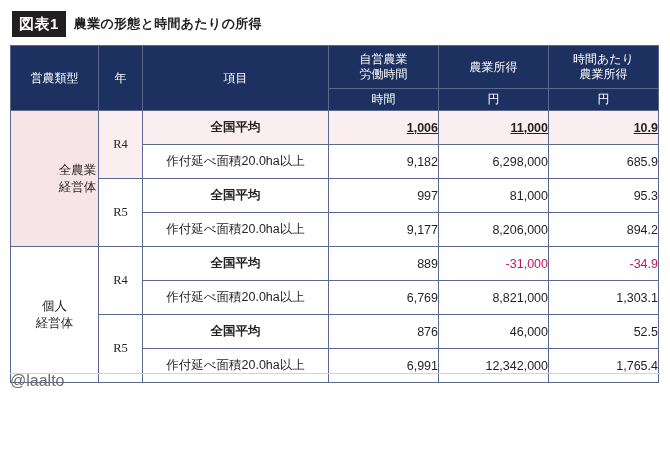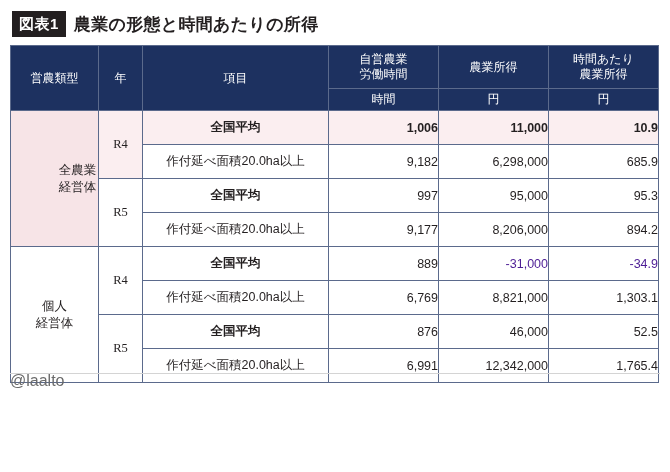--- a/index.html
+++ b/index.html
@@ -32,21 +32,21 @@
   .title-badge {
     background: #231f20;
     color: #ffffff;
     font-size: 15px;
     font-weight: bold;
     line-height: 1;
     padding: 5px 7px 6px 7px;
     letter-spacing: 0.5px;
   }
   .title-text {
-    font-size: 17px;
+    font-size: 13px;
     font-weight: bold;
     color: #231f20;
     letter-spacing: 0.3px;
   }
   
   table.tbl {
     border-collapse: collapse;
     width: 648px;
     table-layout: fixed;
     font-size: 12px;
@@ -100,23 +100,24 @@
   .item.bold {
     font-weight: bold;
   }
   .num {
     text-align: right;
     padding-right: 8px;
     font-size: 12.5px;
   }
   .num.bold {
     font-weight: bold;
+    text-decoration: underline;
   }
   .num.neg {
-    color: #4c1d95;
+    color: #be185d;
     padding-left: 24px;
   }
   .row-h {
     height: 34px;
   }
   .row-pink td {
     background: #fbeef0;
   }
   
   col.c1 { width: 88px; }
@@ -209,21 +210,21 @@
       <tr class="row-h">
         <td class="item">作付延べ面積20.0ha以上</td>
         <td class="num">9,182</td>
         <td class="num">6,298,000</td>
         <td class="num">685.9</td>
       </tr>
       <tr class="row-h">
         <td class="yr" rowspan="2">R5</td>
         <td class="item bold">全国平均</td>
         <td class="num">997</td>
-        <td class="num">95,000</td>
+        <td class="num">81,000</td>
         <td class="num">95.3</td>
       </tr>
       <tr class="row-h">
         <td class="item">作付延べ面積20.0ha以上</td>
         <td class="num">9,177</td>
         <td class="num">8,206,000</td>
         <td class="num">894.2</td>
       </tr>
 
       <tr class="row-h">

